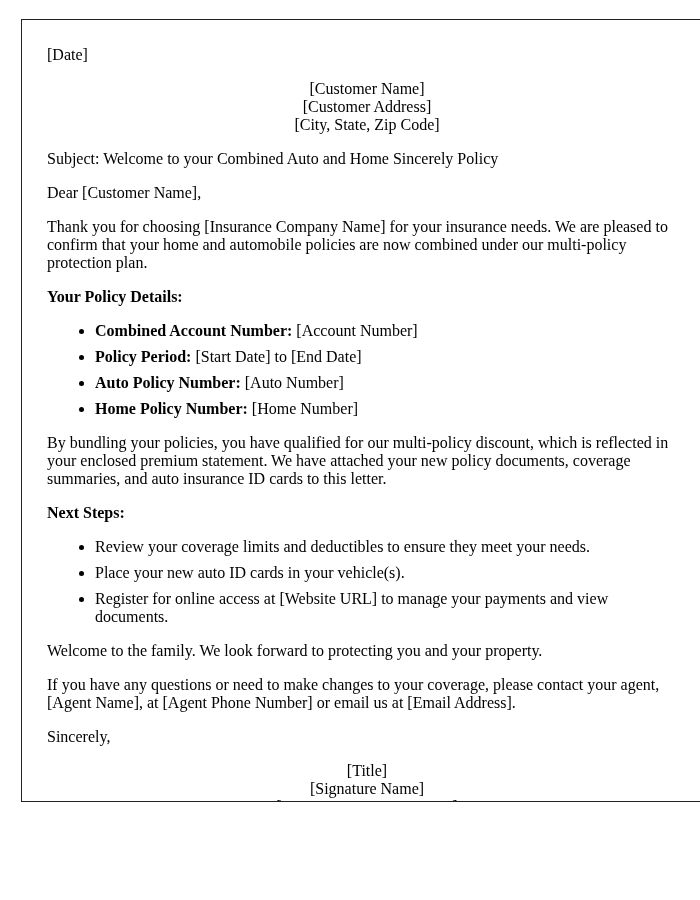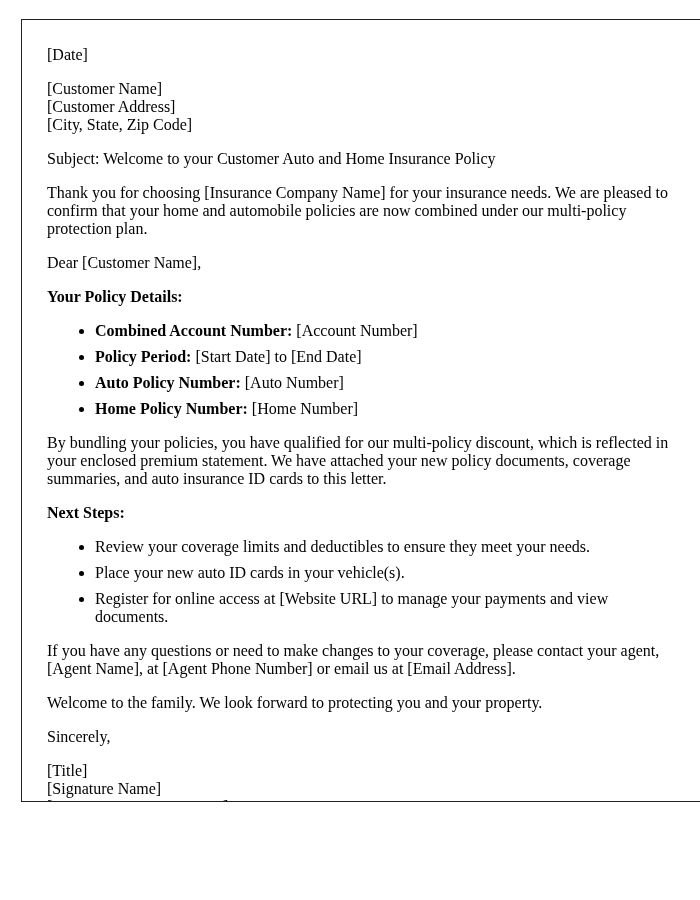--- a/index.html
+++ b/index.html
@@ -37,64 +37,65 @@
     padding-left: 40px;
   }
   .letter-box li {
     margin: 8px;
   }
   .bold {
     font-weight: bold;
   }
   .line {
     display: block;
+    text-align: center;
   }
 </style>
 </head>
 <body>
 
 <div class="page">
   <div class="letter-box">
 
     <p>[Date]</p>
 
     <p>
       <span class="line">[Customer Name]</span>
       <span class="line">[Customer Address]</span>
       <span class="line">[City, State, Zip Code]</span>
     </p>
 
-    <p>Subject: Welcome to your Customer Auto and Home Insurance Policy</p>
+    <p>Subject: Welcome to your Combined Auto and Home Sincerely Policy</p>
+
+    <p>Dear [Customer Name],</p>
 
     <p>Thank you for choosing [Insurance Company Name] for your insurance needs. We are pleased to confirm that your home and automobile policies are now combined under our multi-policy protection plan.</p>
-
-    <p>Dear [Customer Name],</p>
 
     <p class="bold">Your Policy Details:</p>
 
     <ul>
       <li><strong>Combined Account Number:</strong><span> [Account Number]</span></li>
       <li><strong>Policy Period:</strong><span> [Start Date] to [End Date]</span></li>
       <li><strong>Auto Policy Number:</strong><span> [Auto Number]</span></li>
       <li><strong>Home Policy Number:</strong><span> [Home Number]</span></li>
     </ul>
 
     <p>By bundling your policies, you have qualified for our multi-policy discount, which is reflected in your enclosed premium statement. We have attached your new policy documents, coverage summaries, and auto insurance ID cards to this letter.</p>
 
     <p class="bold">Next Steps:</p>
 
     <ul>
       <li>Review your coverage limits and deductibles to ensure they meet your needs.</li>
       <li>Place your new auto ID cards in your vehicle(s).</li>
       <li>Register for online access at [Website URL] to manage your payments and view documents.</li>
     </ul>
 
+    <p>Welcome to the family. We look forward to protecting you and your property.</p>
+
     <p>If you have any questions or need to make changes to your coverage, please contact your agent, [Agent Name], at [Agent Phone Number] or email us at [Email Address].</p>
-
-    <p>Welcome to the family. We look forward to protecting you and your property.</p>
 
     <p>Sincerely,</p>
 
     <p>
       <span class="line">[Title]</span>
       <span class="line">[Signature Name]</span>
       <span class="line">[Insurance Company Name]</span>
     </p>
 
   </div>

